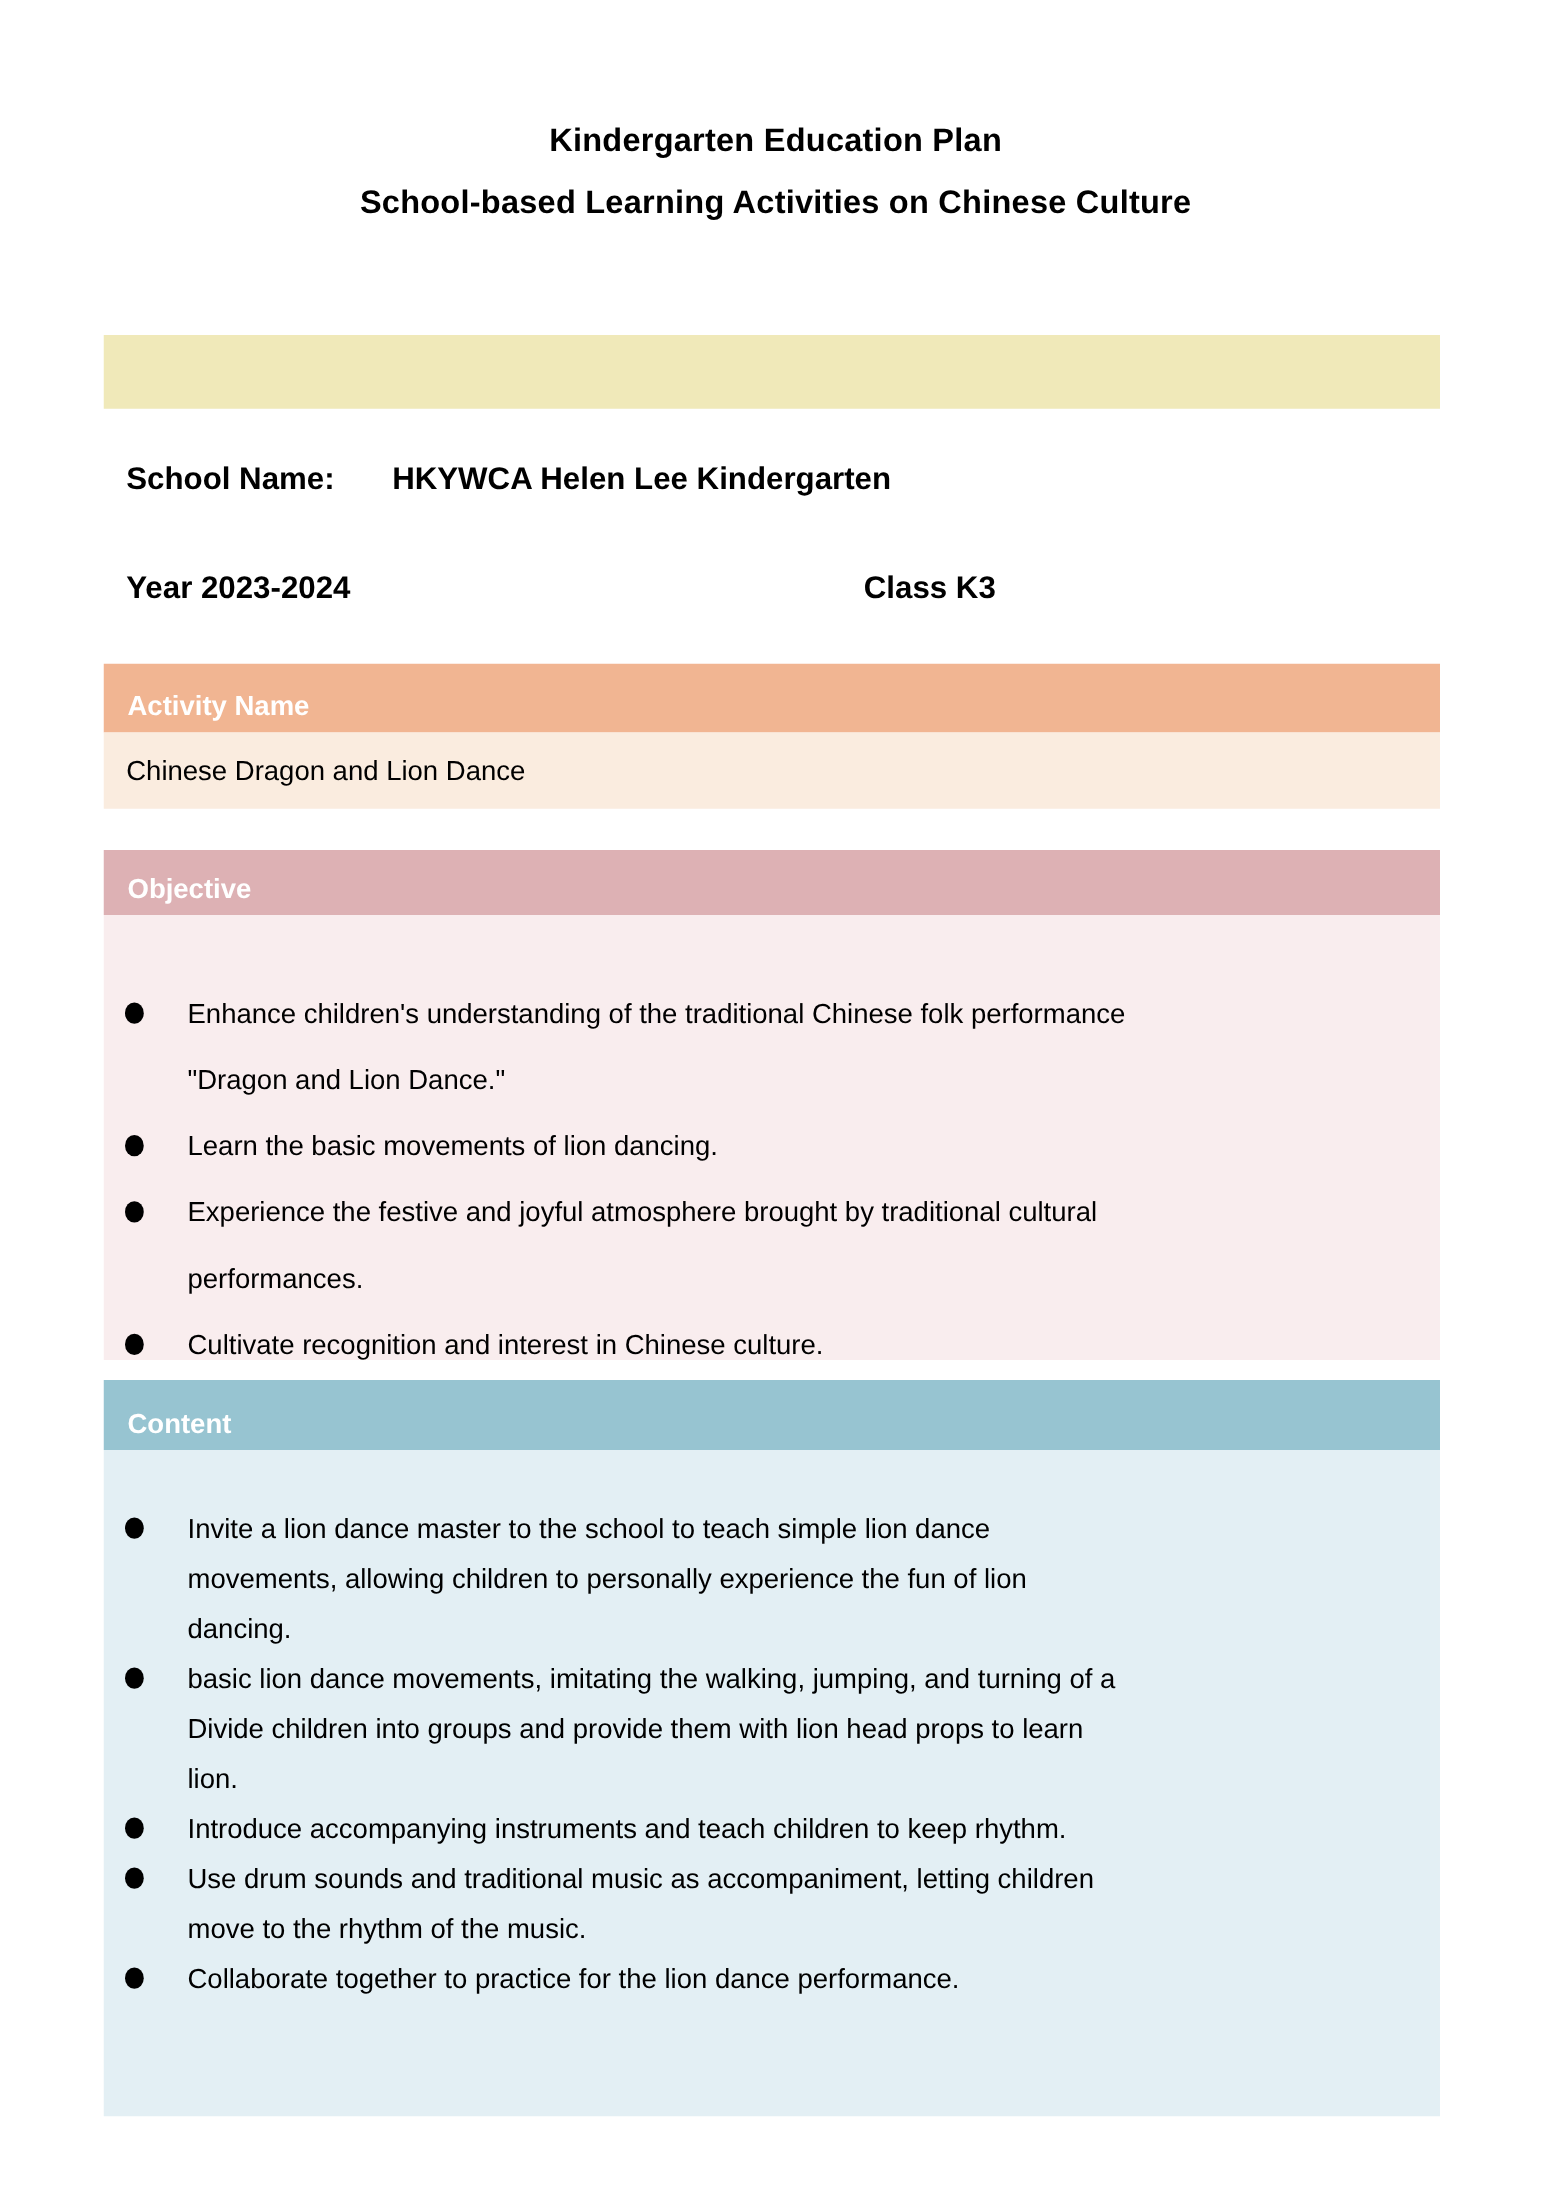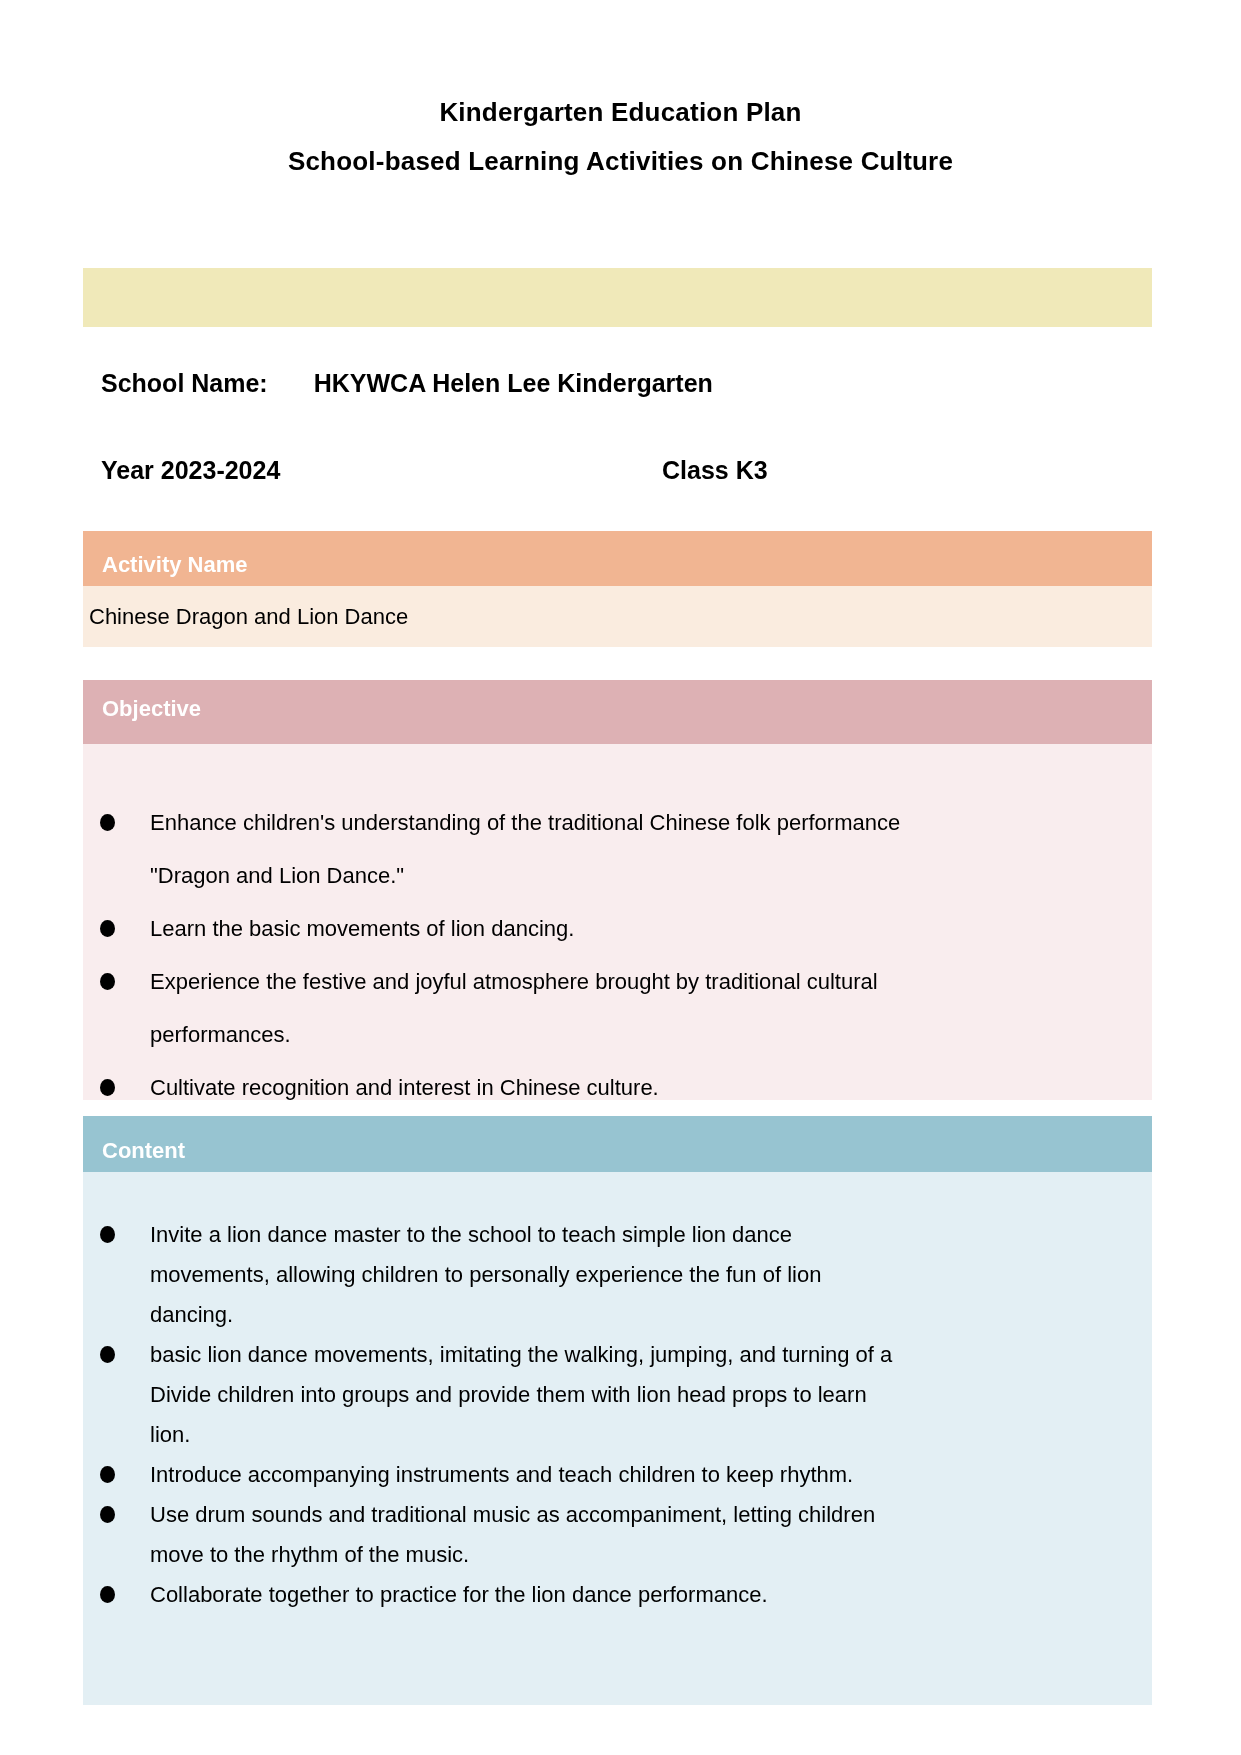--- a/index.html
+++ b/index.html
@@ -28,37 +28,37 @@
     letter-spacing: 0.2px;
   }
   .band { margin-left: 83px; width: 1069px; }
   .yellow-band { margin-top: 91px; height: 59px; background: var(--yellow); }
 
   .info-row { position: relative; margin-left: 101px; width: 1050px;
               font-size: 25px; font-weight: bold; line-height: 32px; }
   .school-row { margin-top: 40px; }
   .school-value { margin-left: 46px; }
   .year-row { margin-top: 55px; }
-  .class-label { position: absolute; left: 561px; top: 0; }
+  .class-label { position: absolute; left: 590px; top: 0; }
 
   .header-bar {
     display: flex; align-items: flex-end;
     height: 55px;
     padding: 0 0 6px 19px;
     color: #ffffff;
     font-size: 22px; font-weight: bold; line-height: 30px;
   }
   .activity-bar { margin-top: 45px; background: var(--orange); }
   .activity-row {
     height: 61px; background: var(--orange_light);
     display: flex; align-items: center;
-    padding-left: 6px;
+    padding-left: 18px;
     font-size: 22px;
   }
-  .objective-bar { margin-top: 33px; height: 64px; background: var(--pink); align-items: center; }
+  .objective-bar { margin-top: 33px; height: 52px; background: var(--pink); }
   .objective-body { height: 356px; background: var(--pink_light); padding-top: 52px; }
   .content-bar { margin-top: 16px; height: 56px; background: var(--blue); }
   .content-body { height: 533px; background: var(--blue_light); padding-top: 43px; }
 
   ul.bullet-list { list-style: none; }
   ul.bullet-list li {
     position: relative;
     padding-left: 67px;
     font-size: 22px;
   }

